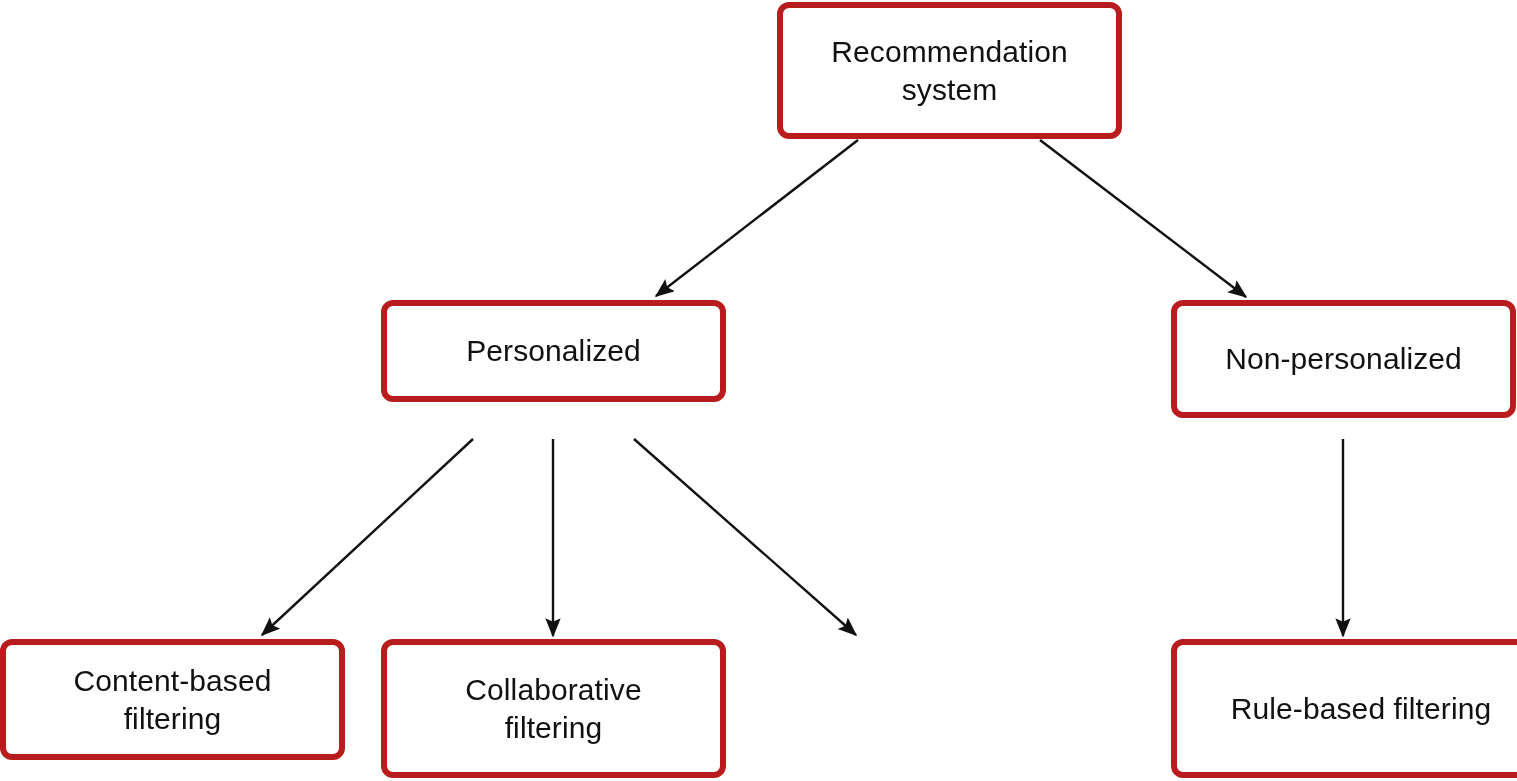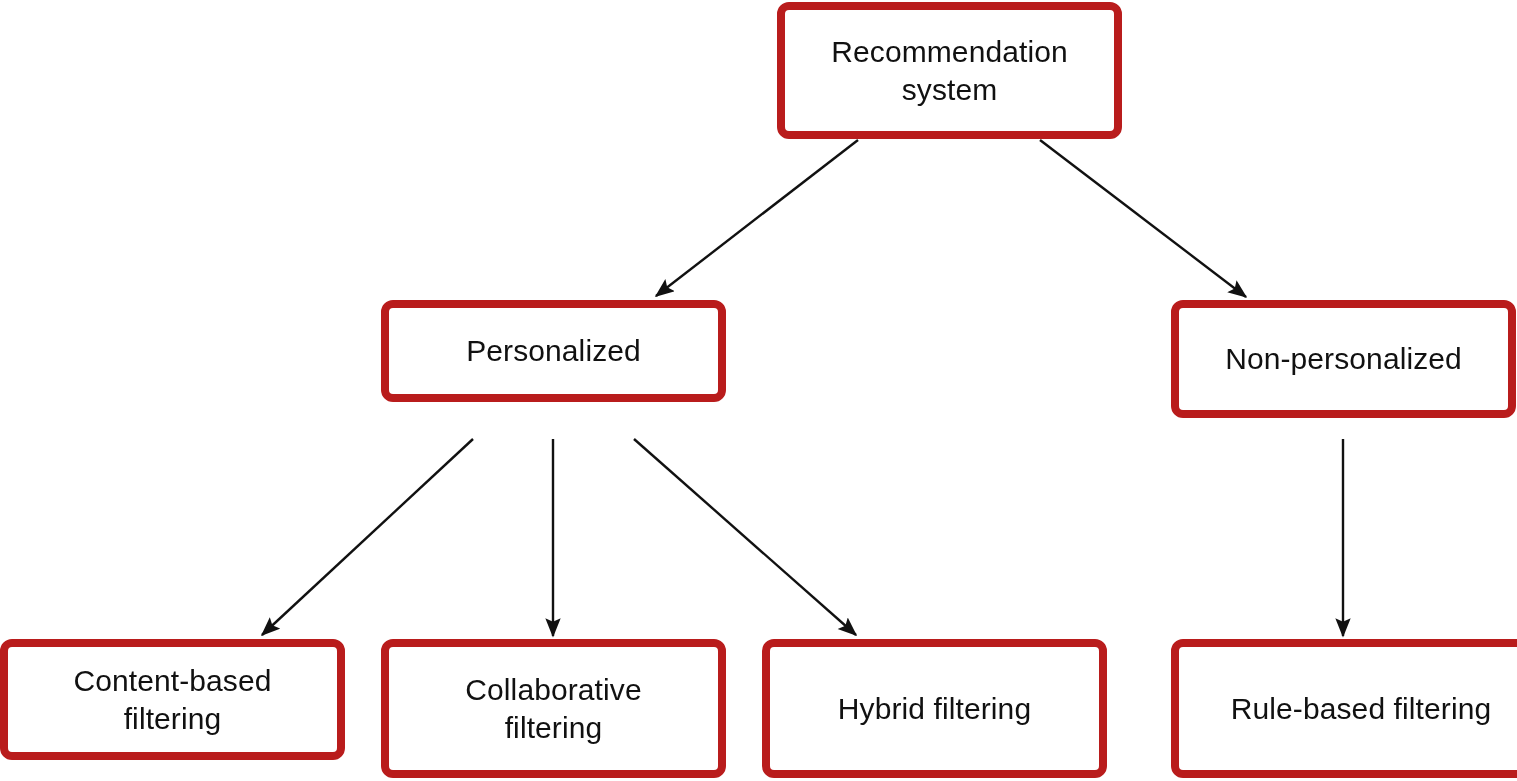--- a/index.html
+++ b/index.html
@@ -24,21 +24,21 @@
     left: 0;
     top: 0;
     width: 1517px;
     height: 781px;
     pointer-events: none;
   }
   .node {
     position: absolute;
     box-sizing: border-box;
     background: #ffffff;
-    border: 8px solid #b91c1c;
+    border: 6px solid #b91c1c;
     border-radius: 12px;
     display: flex;
     align-items: center;
     justify-content: center;
     text-align: center;
     z-index: 2;
   }
   .node-label {
     font-size: 30px;
     line-height: 38px;
@@ -85,21 +85,18 @@
   <div class="node" style="left: 0px; top: 639px; width: 345px; height: 121px;">
     <span class="node-label">Content-based
 filtering</span>
   </div>
 
   <div class="node" style="left: 381px; top: 639px; width: 345px; height: 139px;">
     <span class="node-label">Collaborative
 filtering</span>
   </div>
 
-  <div class="node" style="left: 762px; top: 639px; width: 345px; height: 139px;">
-    <span class="node-label">Hybrid filtering</span>
-  </div>
 
   <div class="node" style="left: 1171px; top: 639px; width: 380px; height: 139px;">
     <span class="node-label">Rule-based filtering</span>
   </div>
 
 </div>
 
 </body></html>

